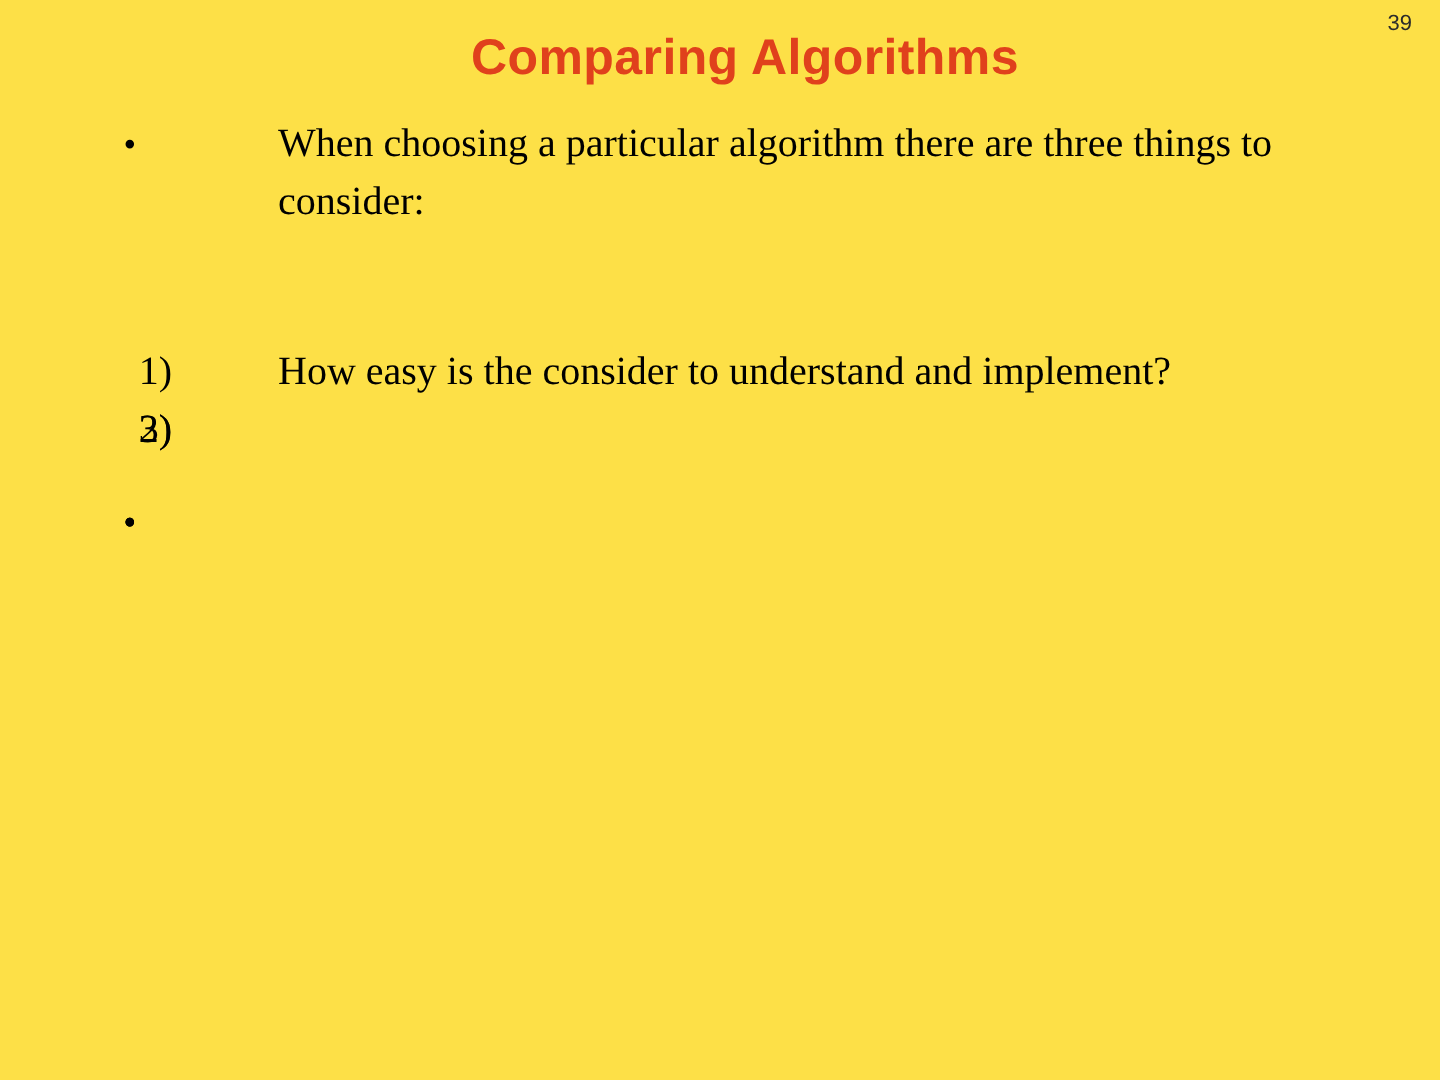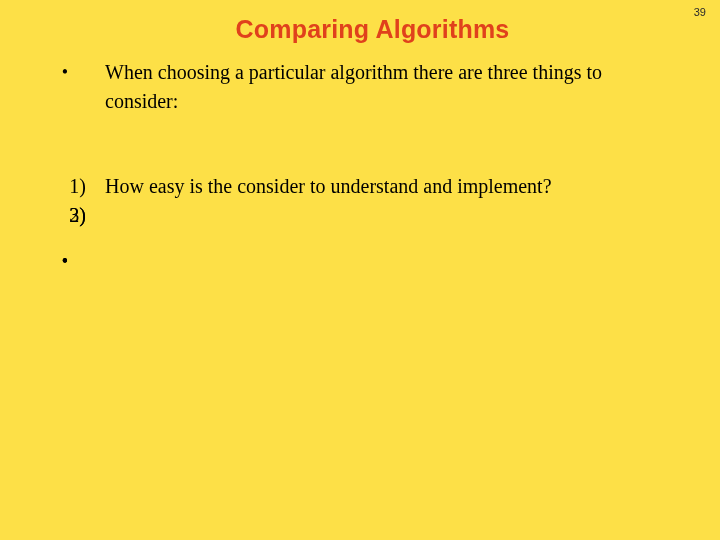--- a/index.html
+++ b/index.html
@@ -87,20 +87,21 @@
   }
 
   .item.bulleted > .marker {
     width: 68px;
     font-size: 18px;
     line-height: 29px;
   }
 
   .item-text {
     display: block;
+    margin-left: 34px;
   }
 </style>
 </head>
 <body>
 
 <div class="slide">
 
   <div class="page-number">39</div>
 
   <div class="slide-title">Comparing Algorithms</div>

